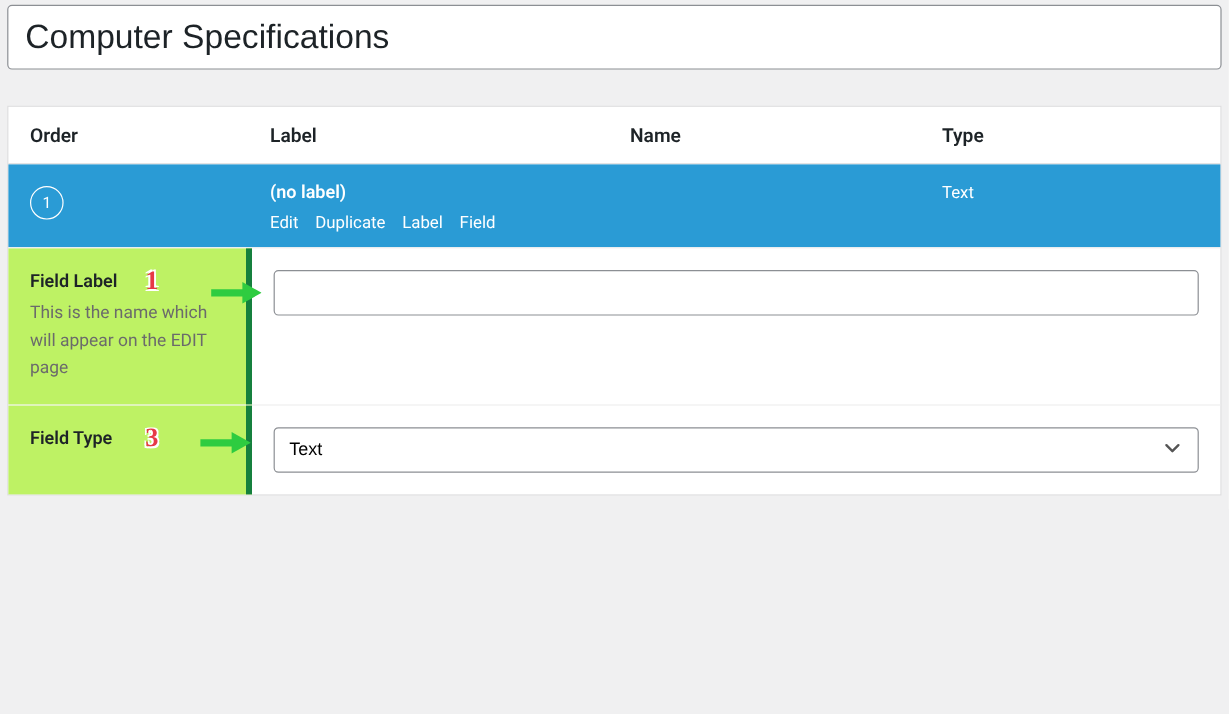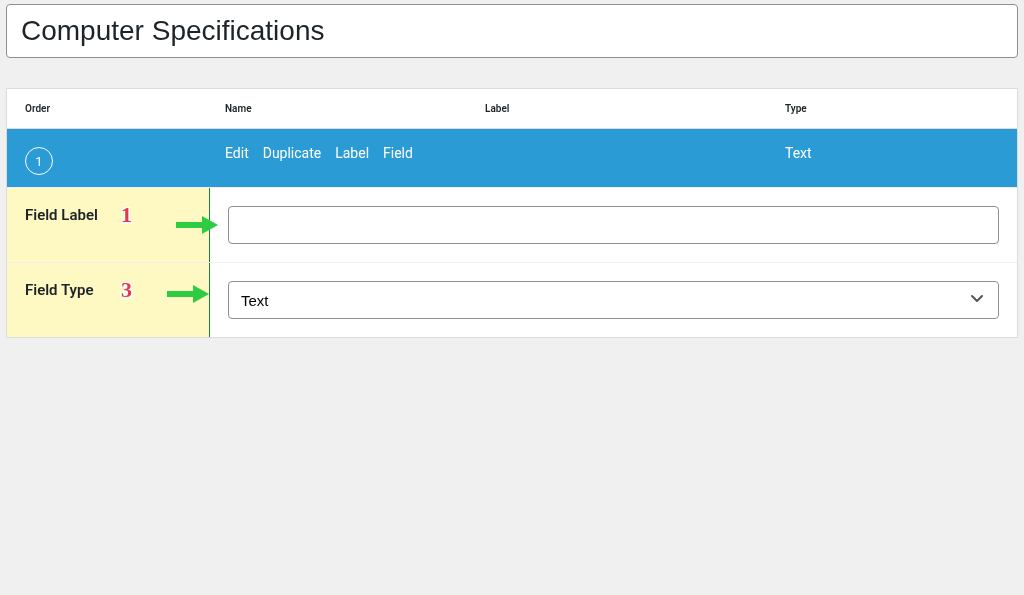--- a/index.html
+++ b/index.html
@@ -31,21 +31,21 @@
       background: #fff;
       border: 1px solid #dcdcde;
     }
     .field-header {
       display: flex;
       padding: 14px 18px;
       border-bottom: 1px solid #dcdcde;
     }
     .field-header .col {
       font-weight: 600;
-      font-size: 10px;
+      font-size: 16px;
       color: #1d2327;
     }
     .col-order { width: 200px; }
     .col-label { width: 300px; }
     .col-name  { width: 260px; }
     .col-type  { flex: 1; }
     .field-row {
       display: flex;
       align-items: flex-start;
       padding: 14px 18px 12px 18px;
@@ -77,22 +77,22 @@
       font-size: 14px;
       padding-top: 2px;
     }
     .settings-row {
       display: flex;
       border-top: 1px solid #eee;
     }
     .label-cell {
       width: 203px;
       padding: 18px;
-      background: #fef9c3;
-      border-right: 1px solid #15803d;
+      background: #bef264;
+      border-right: 5px solid #15803d;
       position: relative;
     }
     .label-title {
       font-size: 15px;
       font-weight: 600;
       color: #1d2327;
       margin-bottom: 6px;
     }
     .label-desc {
       font-size: 14.5px;
@@ -155,44 +155,46 @@
 <body>
 
 <div class="title-container">
   <input type="text" class="title-input" value="Computer Specifications" style="">
 </div>
 
 <div class="fields-panel">
 
   <div class="field-header">
     <div class="col col-order">Order</div>
+    <div class="col col-label">Label</div>
     <div class="col col-name">Name</div>
-    <div class="col col-label">Label</div>
     <div class="col col-type">Type</div>
   </div>
 
   <div class="field-row">
     <div class="col-order">
       <div class="order-badge">1</div>
     </div>
     <div class="col-label">
+      <div class="row-label-title">(no label)</div>
       <div class="row-actions">
         <span>Edit</span>
         <span>Duplicate</span>
         <span>Label</span>
         <span>Field</span>
       </div>
     </div>
     <div class="col-name"></div>
     <div class="col-type row-type">Text</div>
   </div>
 
   <div class="settings-row">
     <div class="label-cell">
       <div class="label-title">Field Label</div>
+      <div class="label-desc">This is the name which will appear on the EDIT page</div>
       <span class="anno-num" style="top:14px; left:114px;">1</span>
       <span class="arrow" style="top:26px; left:167px;">
         <svg width="44" height="22">
           <line x1="2" y1="11" x2="30" y2="11" stroke="#2ecc40" stroke-width="6"></line>
           <polygon points="28,2 44,11 28,20" fill="#2ecc40"></polygon>
         </svg>
       </span>
     </div>
     <div class="input-cell">
       <input type="text" class="text-input" value="" style="">

